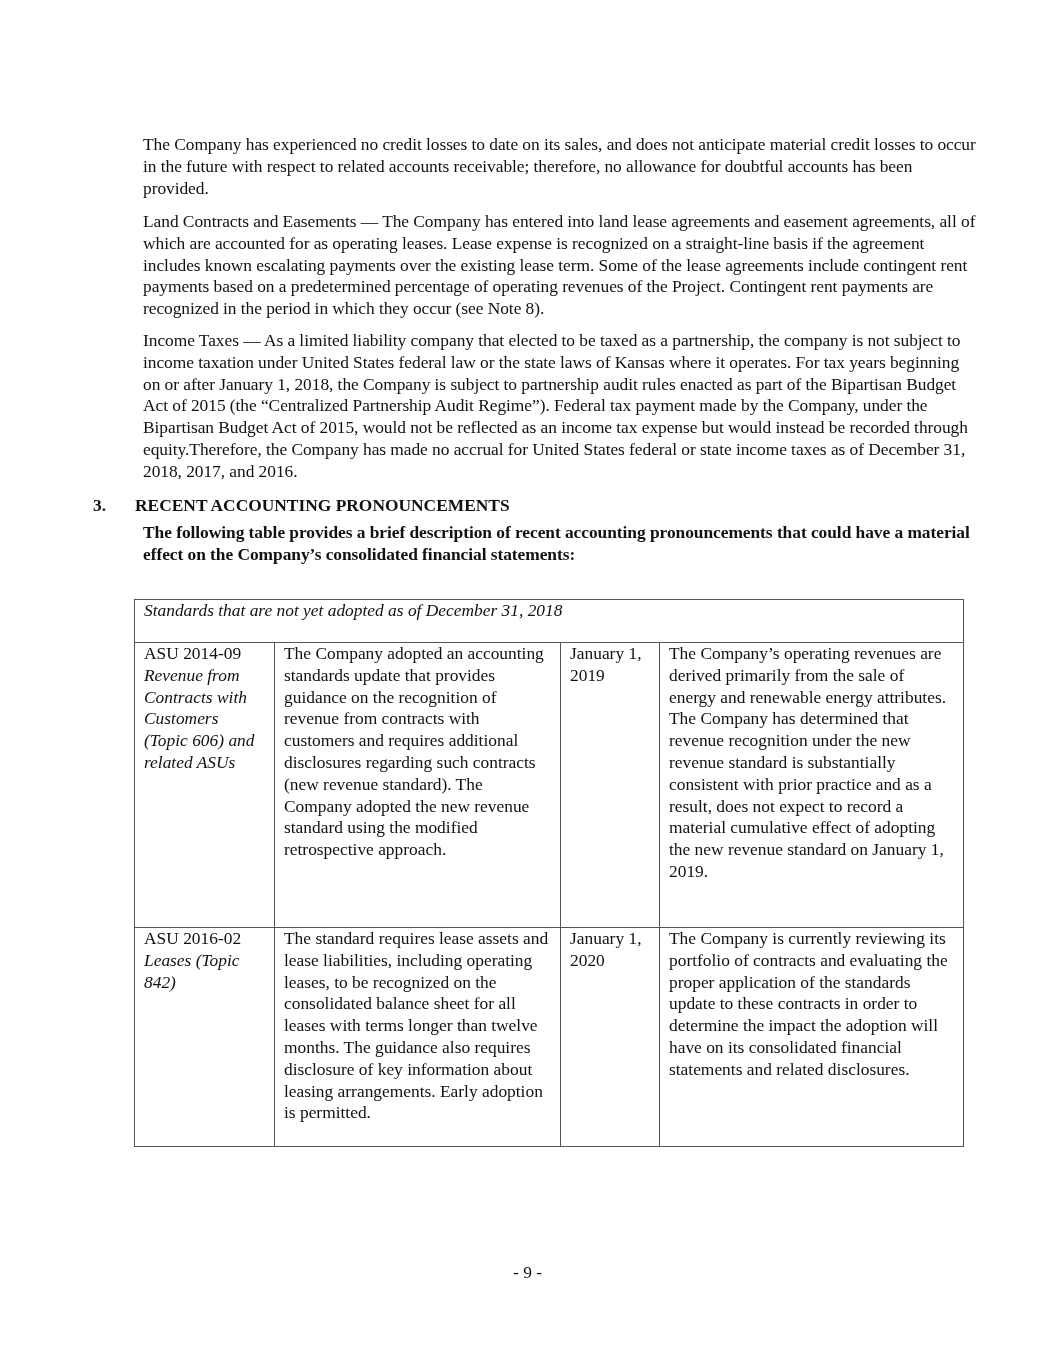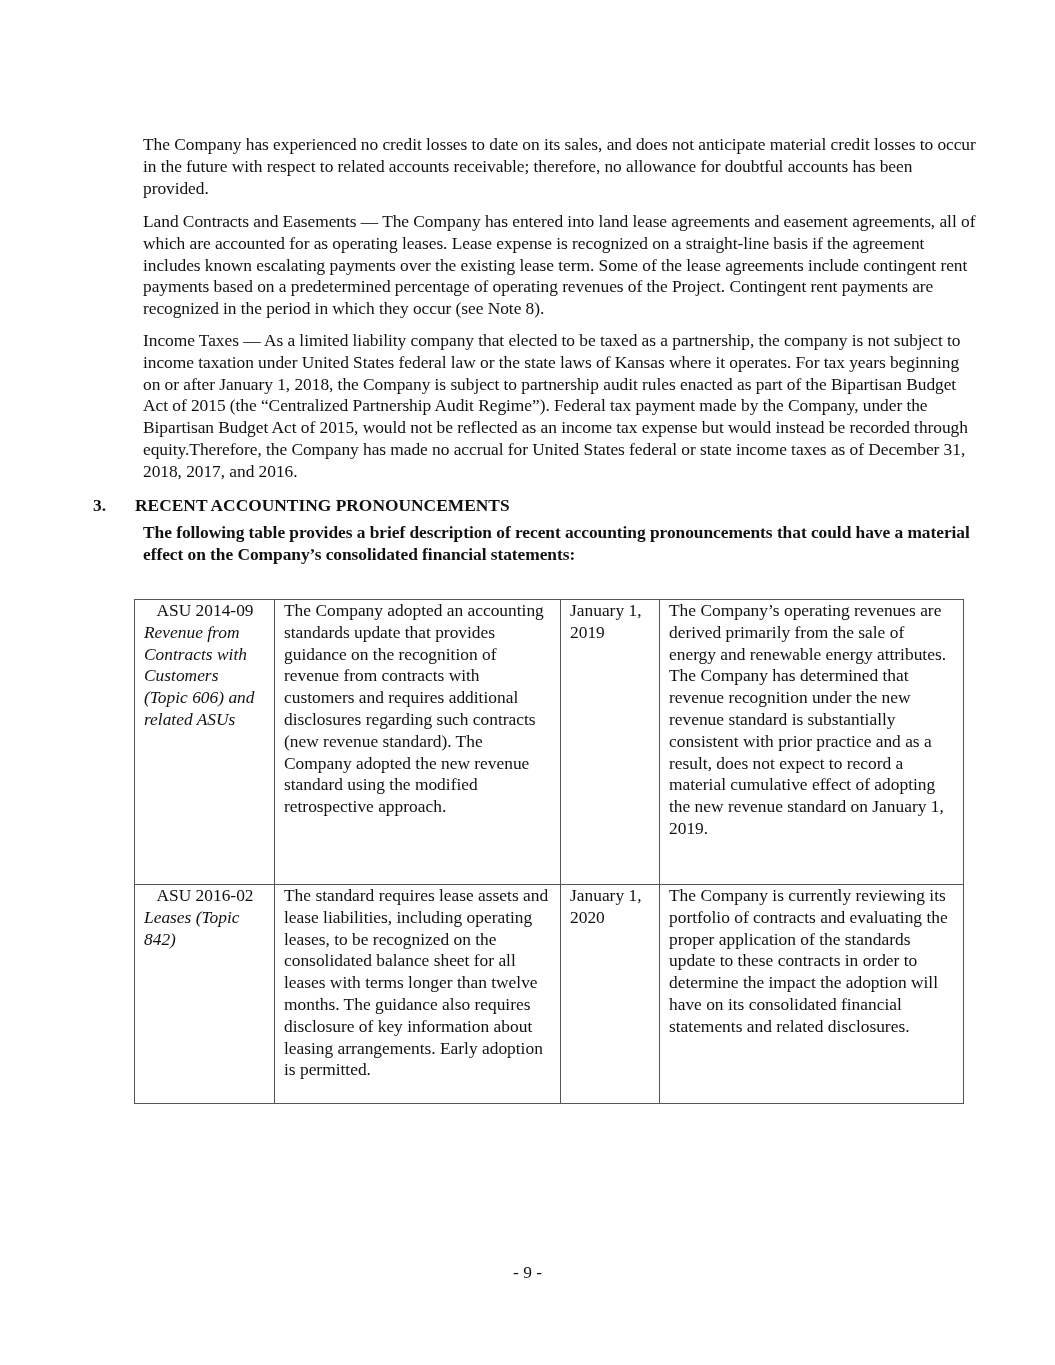--- a/index.html
+++ b/index.html
@@ -55,21 +55,21 @@
     }
     #pron-table th { font-weight: bold; }
     #pron-table col.c1 { width: 140px; }
     #pron-table col.c2 { width: 286px; }
     #pron-table col.c3 { width: 99px; }
     #pron-table col.c4 { width: 304px; }
     tr.head-row th { height: 87px; padding-top: 1px; }
     tr.sub-row td { height: 42px; padding-top: 0; font-style: italic; }
     tr.row-a td { height: 284px; padding-top: 1px; }
     tr.row-b td { height: 218px; padding-top: 1px; }
-    .std-code { display: block; text-align: center; }
+    .std-code { display: block; }
     .std-title { display: block; font-style: italic; }
 
     #page-number {
       position: absolute;
       top: 1262px;
       left: 0;
       width: 1055px;
       text-align: center;
     }
   </style>
@@ -90,20 +90,23 @@
 <p id="p4" class="para">The following table provides a brief description of recent accounting pronouncements that could have a material effect on the Company’s consolidated financial statements:</p>
 
 <table id="pron-table">
   <colgroup>
     <col class="c1">
       <col class="c2">
       <col class="c3">
       <col class="c4">
   </colgroup>
   <tbody>
+  <tr class="sub-row">
+    <td colspan="4">Standards that are not yet adopted as of December 31, 2018</td>
+  </tr>
   <tr class="row-a">
     <td>
       <span class="std-code">ASU 2014-09</span>
       <span class="std-title">Revenue from Contracts with Customers (Topic 606) and related ASUs</span>
     </td>
     <td>The Company adopted an accounting standards update that provides guidance on the recognition of revenue from contracts with customers and requires additional disclosures regarding such contracts (new revenue standard). The Company adopted the new revenue standard using the modified retrospective approach.</td>
     <td>January 1, 2019</td>
     <td>The Company’s operating revenues are derived primarily from the sale of energy and renewable energy attributes. The Company has determined that revenue recognition under the new revenue standard is substantially consistent with prior practice and as a result, does not expect to record a material cumulative effect of adopting the new revenue standard on January 1, 2019.</td>
   </tr>
   <tr class="row-b">

